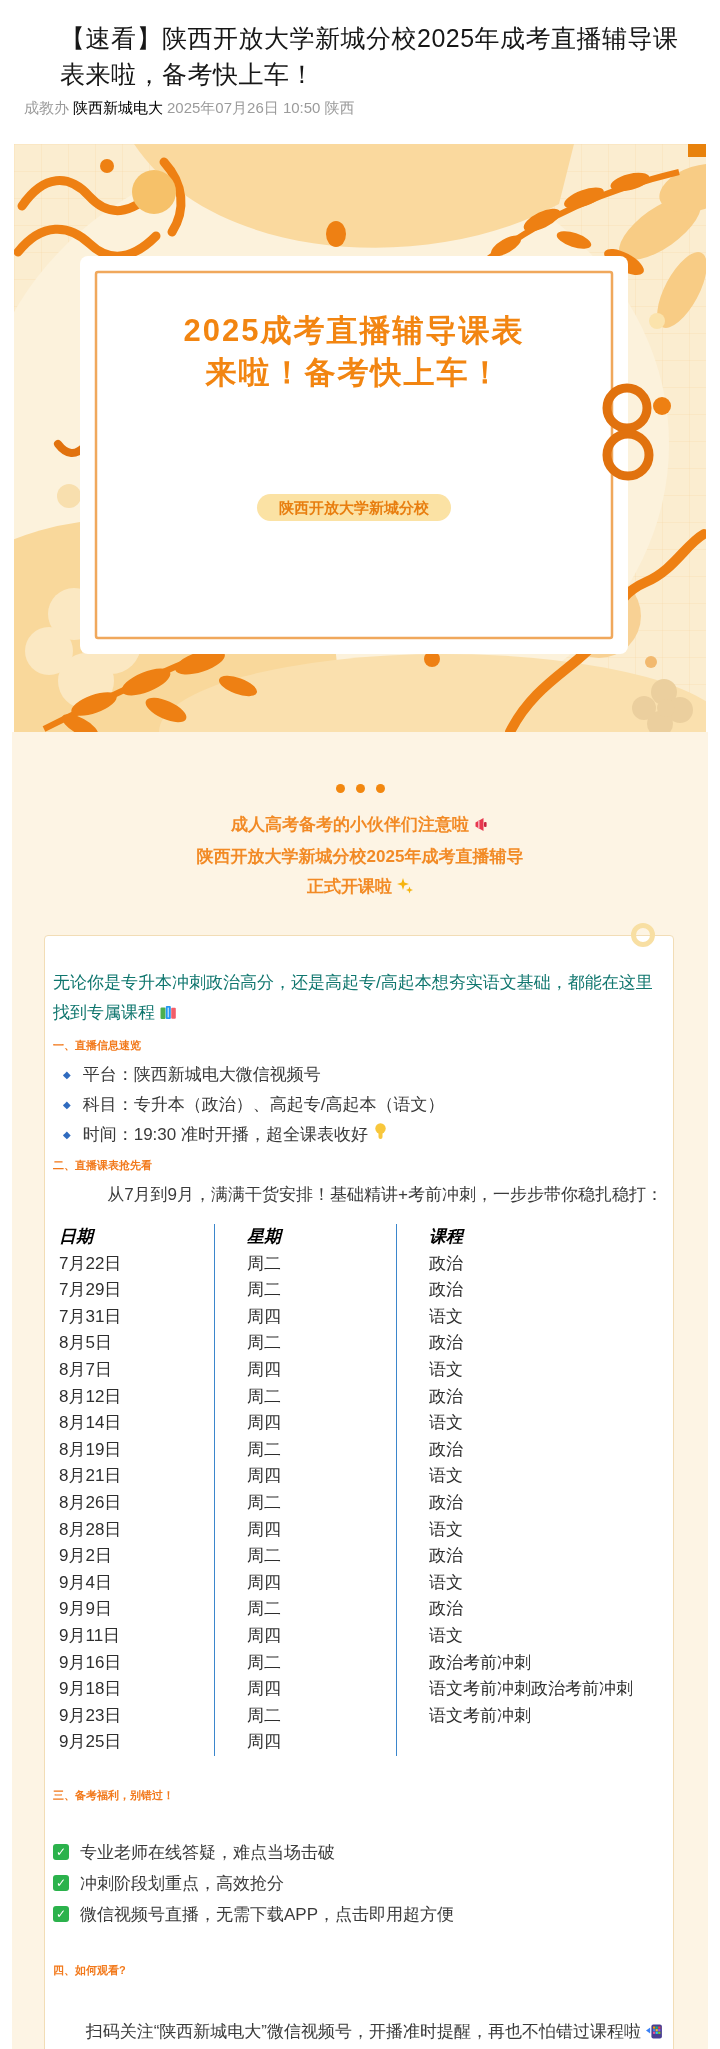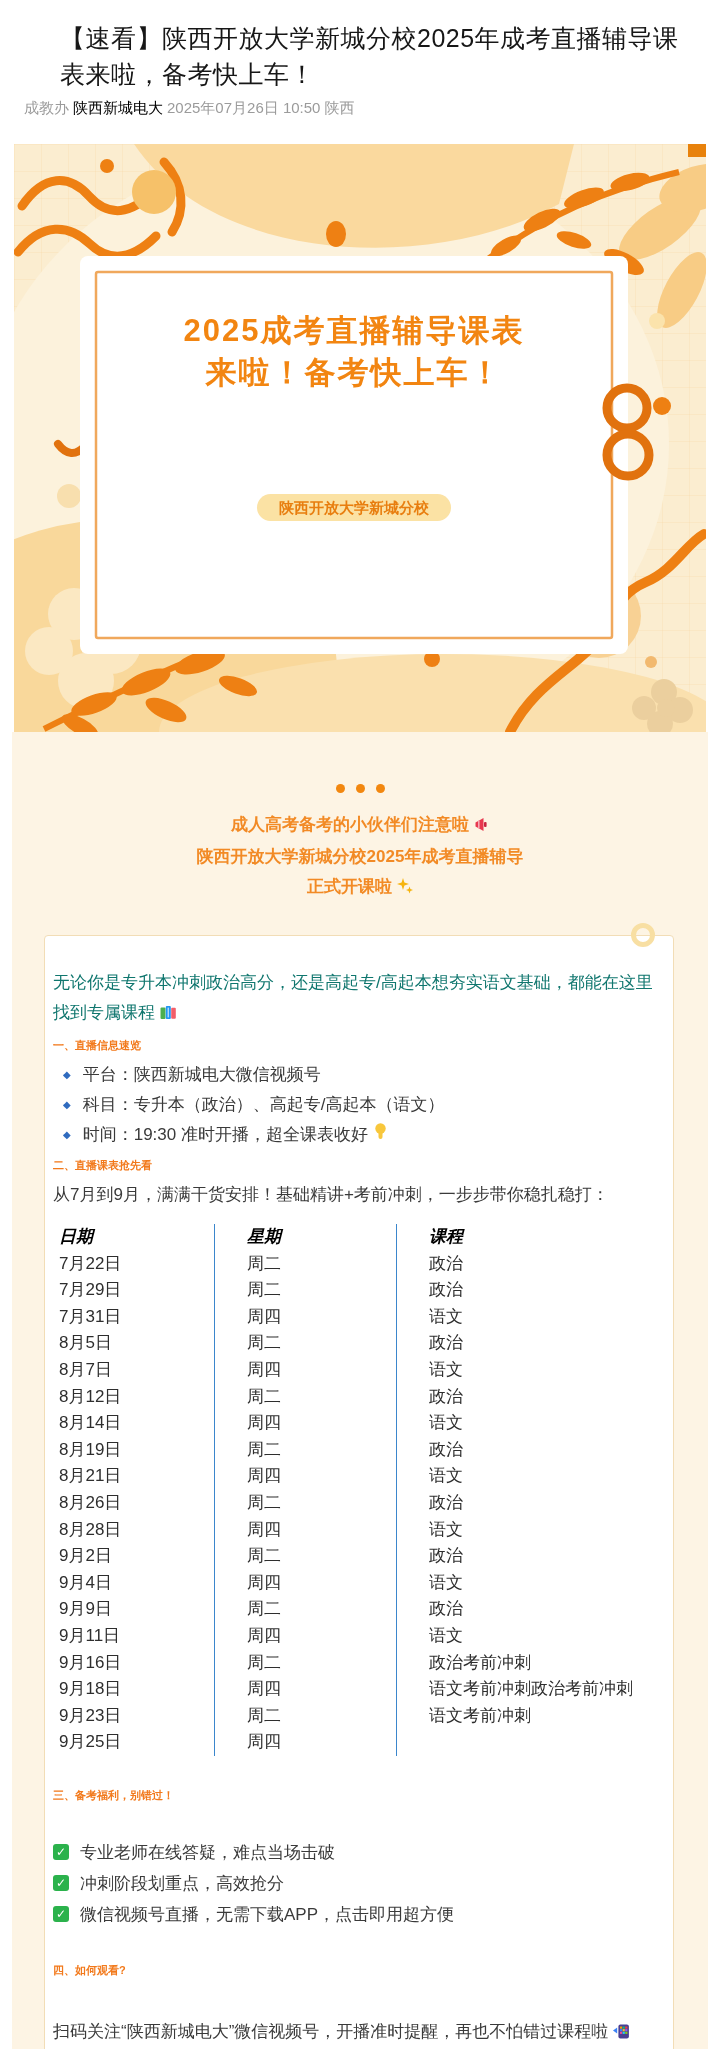--- a/index.html
+++ b/index.html
@@ -20,21 +20,21 @@
   .intro{margin-top:17px;text-align:center;font-weight:700;color:#F28A25;font-size:17px;}
   .intro div{line-height:30px;}
   
   .card{position:relative;width:630px;box-sizing:border-box;margin:31px 0 0 32px;background:#fff;
         border:1px solid #F2DDB6;border-radius:4px;padding:32px 10px 60px 8px;min-height:1200px;}
   .ring{position:absolute;top:-13px;left:586px;width:14px;height:14px;border:5px solid #F8DFA3;border-radius:50%;}
   .lead{font-size:17px;line-height:30px;color:#0f766e;}
   .h-orange{font-size:11px;line-height:30px;font-weight:700;color:#F2791B;}
   .bullet{display:flex;align-items:center;font-size:17px;line-height:30px;color:#3a3a3a;padding-left:10px;}
   .dia{color:#2F6BBF;font-size:10px;margin-right:12px;flex:0 0 auto;}
-  .para{font-size:17px;line-height:30px;color:#3a3a3a;}
+  .para{font-size:17px;line-height:30px;color:#3a3a3a;text-align:right;}
   
   .sched{margin-top:14px;font-size:17px;color:#2e2e2e;}
   .srow{display:grid;grid-template-columns:161px 182px 1fr;line-height:26.6px;}
   .srow.head{font-weight:700;color:#000000;font-style:italic;}
   .scell{padding-left:6px;min-height:26.6px;}
   .scell.c1,.scell.c2{border-left:1px solid #3B86CC;padding-left:32px;}
   
   .mt16{margin-top:24px;} .mt25{margin-top:25px;} .mt27{margin-top:27px;} .mt32{margin-top:32px;}
   .benefit{display:flex;align-items:center;gap:11px;line-height:31px;font-size:17px;color:#3a3a3a;}
   .check{width:16px;height:16px;background:#2BB24C;border-radius:3px;color:#fff;font-size:12px;font-weight:700;

